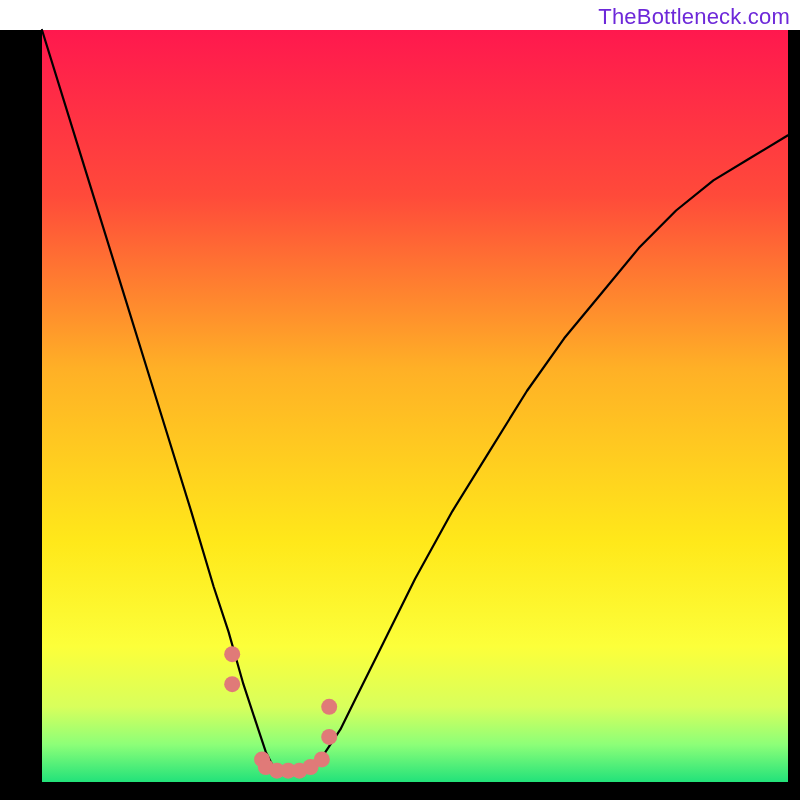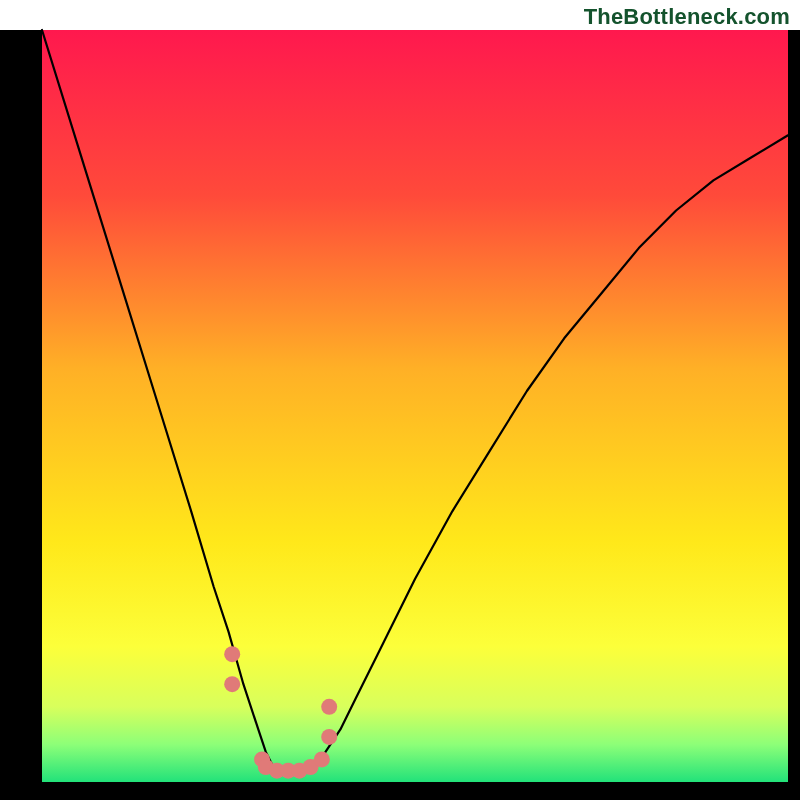--- a/index.html
+++ b/index.html
@@ -15,23 +15,23 @@
     position: absolute;
     left: 0;
     top: 0;
     width: 800px;
     height: 800px;
   }
   .watermark {
     position: absolute;
     top: 4px;
     right: 10px;
-    color: #14532d;
+    color: #6d28d9;
     font-size: 22px;
-    font-weight: 700;
+    font-weight: 400;
     letter-spacing: 0.2px;
     z-index: 50;
     text-align: center;
   }
   svg {
     display: block;
   }
 </style>
 </head>
 <body>

